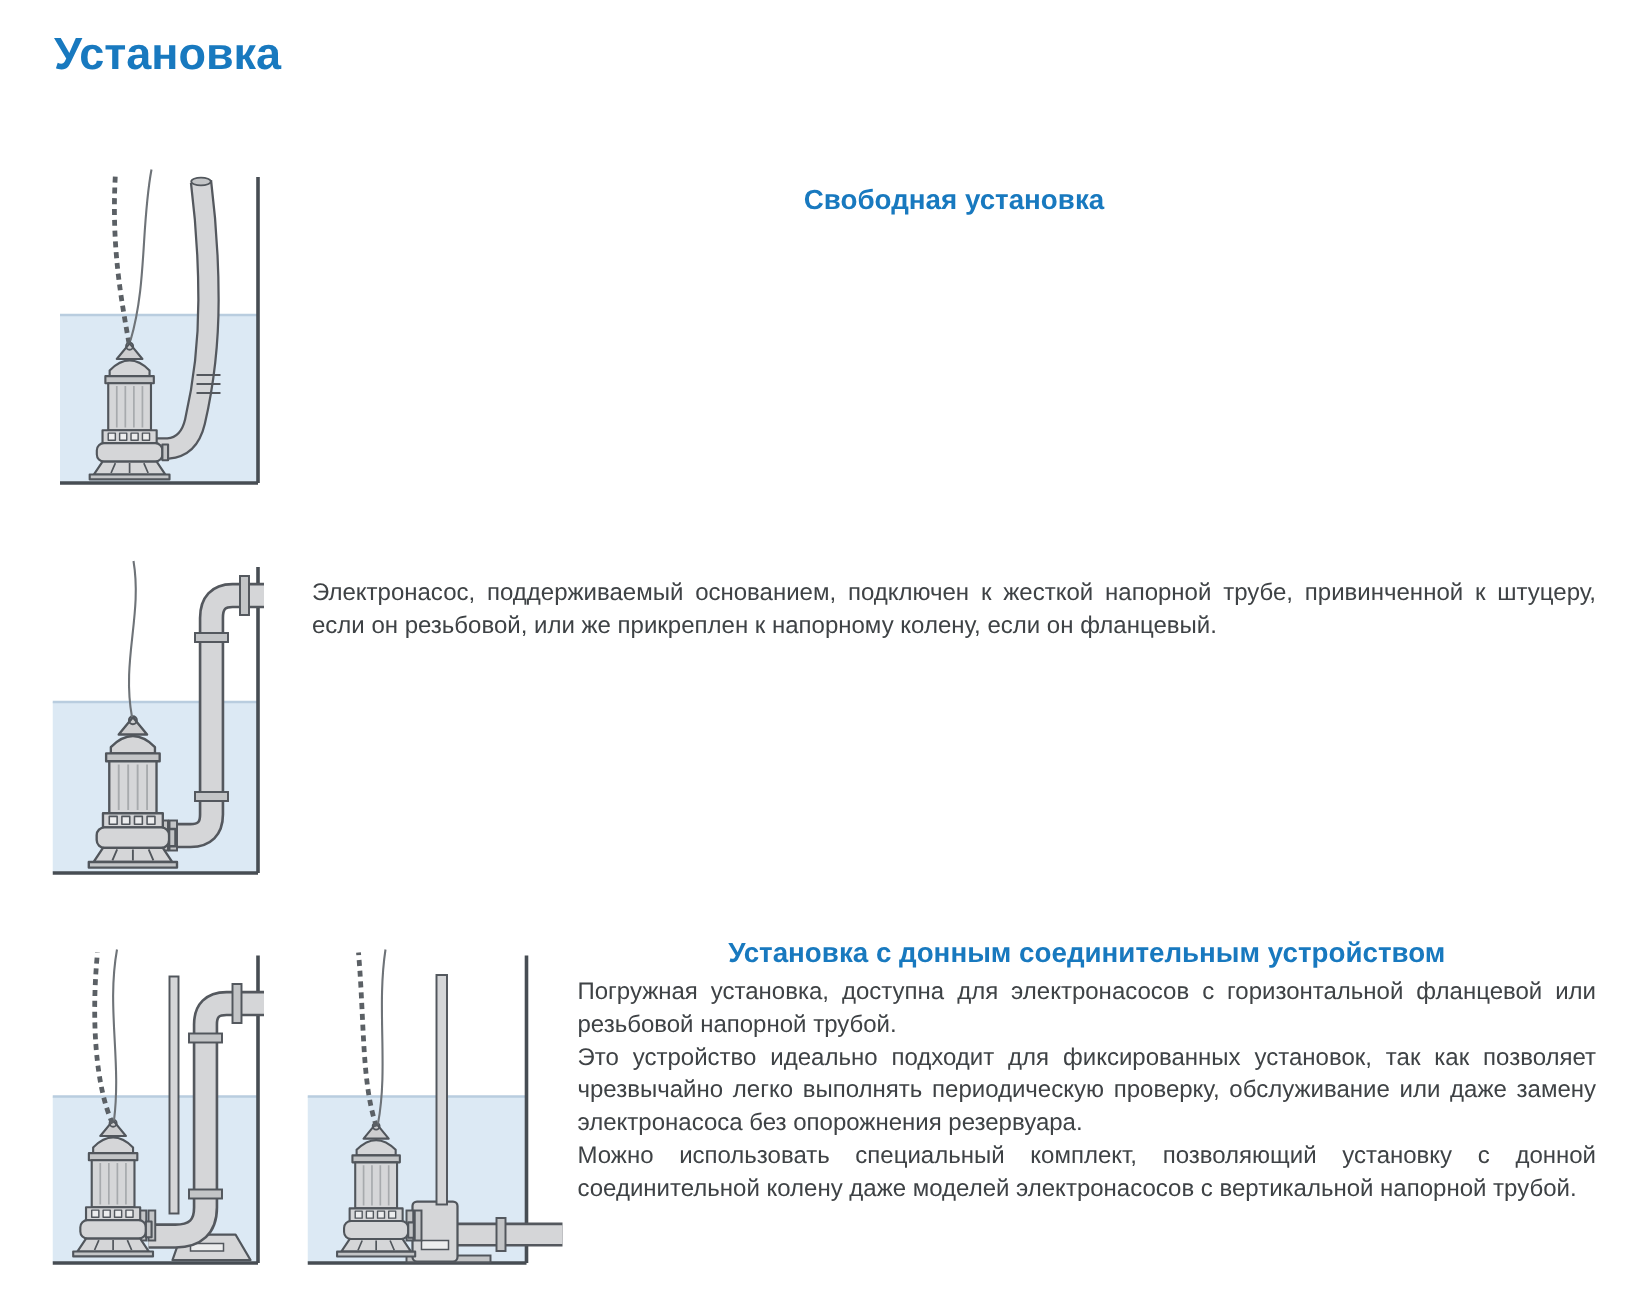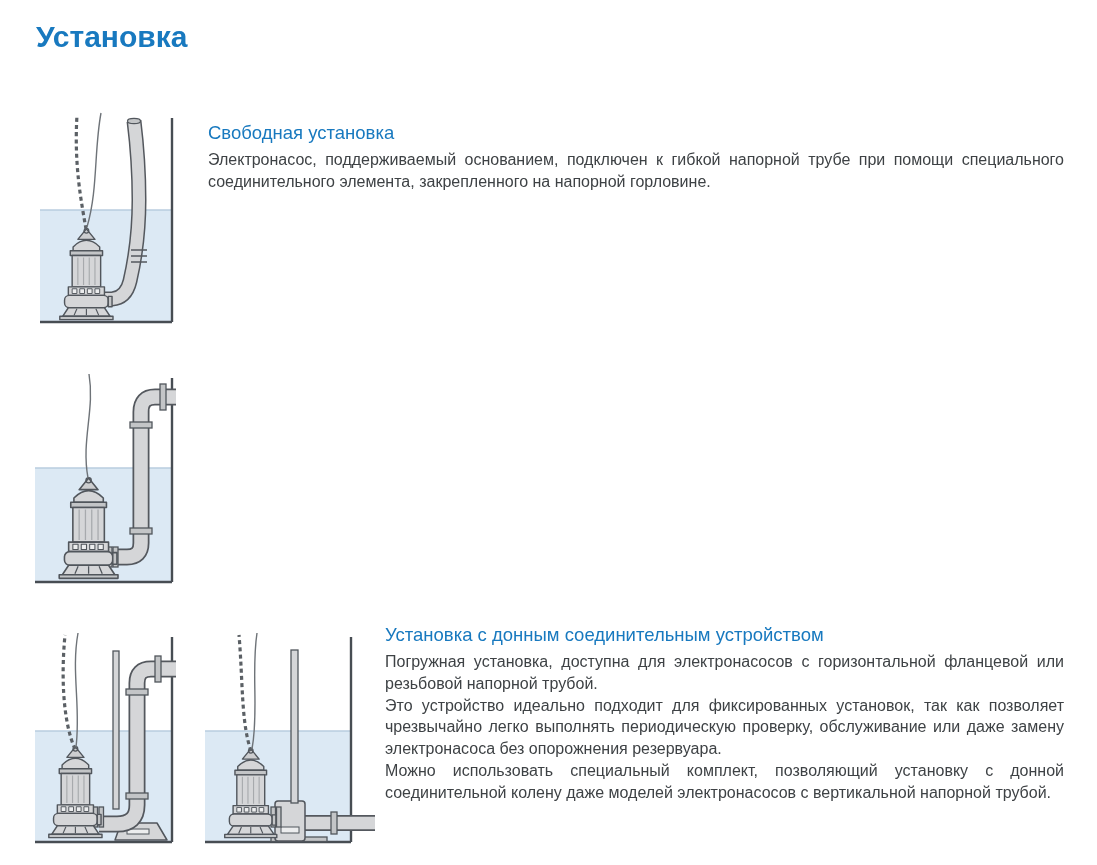--- a/index.html
+++ b/index.html
@@ -10,21 +10,21 @@
     font-family:"Liberation Sans", sans-serif;
     overflow:hidden;
   }
   .page-title{
     position:absolute;left:36px;top:20px;margin:0;
     font-size:30px;font-weight:bold;color:#1879BF;text-align:center;
   }
   .section{position:absolute;}
   .section-heading{
     margin:0 0 5px 0;
-    font-size:18.5px;font-weight:normal;color:#1879BF;
+    font-size:18.5px;font-weight:bold;color:#1879BF;text-align:center;
   }
   .section p{
     margin:0;
     font-size:16px;line-height:21.8px;
     color:#3E4245;
     text-align:justify;
   }
   #sec-free  {left:208px;top:122px;width:856px;}
   #sec-fixed {left:208px;top:385px;width:856px;}
   #sec-bottom{left:385px;top:624px;width:679px;}
@@ -149,24 +149,24 @@
       <rect class="flange" x="66" y="180" width="4.5" height="20"></rect>
       <rect class="flange" x="71.5" y="180" width="4.5" height="20"></rect>
     </g>
     <use href="#pump" transform="translate(16,120) scale(0.93)"></use>
     <path class="chain" d="M46,124 C36,95 38,55 34,8"></path>
     <path class="cable" d="M47,122 C54,85 46,45 52,6"></path>
   </svg>
 
   <div class="section" id="sec-free">
     <h2 class="section-heading">Свободная установка</h2>
-    <p>Электронасос, поддерживаемый основанием, подключен к гибкой напорной трубе при помощи специального соединительного элемента, закрепленного на напорной горловине.</p>
   </div>
 
   <div class="section" id="sec-fixed">
+    <p>Электронасос, поддерживаемый основанием, подключен к жесткой напорной трубе, привинченной к штуцеру, если он резьбовой, или же прикреплен к напорному колену, если он фланцевый.</p>
   </div>
 
   <div class="section" id="sec-bottom">
     <h2 class="section-heading">Установка с донным соединительным устройством</h2>
     <p>Погружная установка, доступна для электронасосов с горизонтальной фланцевой или резьбовой напорной трубой.</p>
     <p>Это устройство идеально подходит для фиксированных установок, так как позволяет чрезвычайно легко выполнять периодическую проверку, обслуживание или даже замену электронасоса без опорожнения резервуара.</p>
     <p>Можно использовать специальный комплект, позволяющий установку с донной соединительной колену даже моделей электронасосов с вертикальной напорной трубой.</p>
   </div>
 
 </div>

